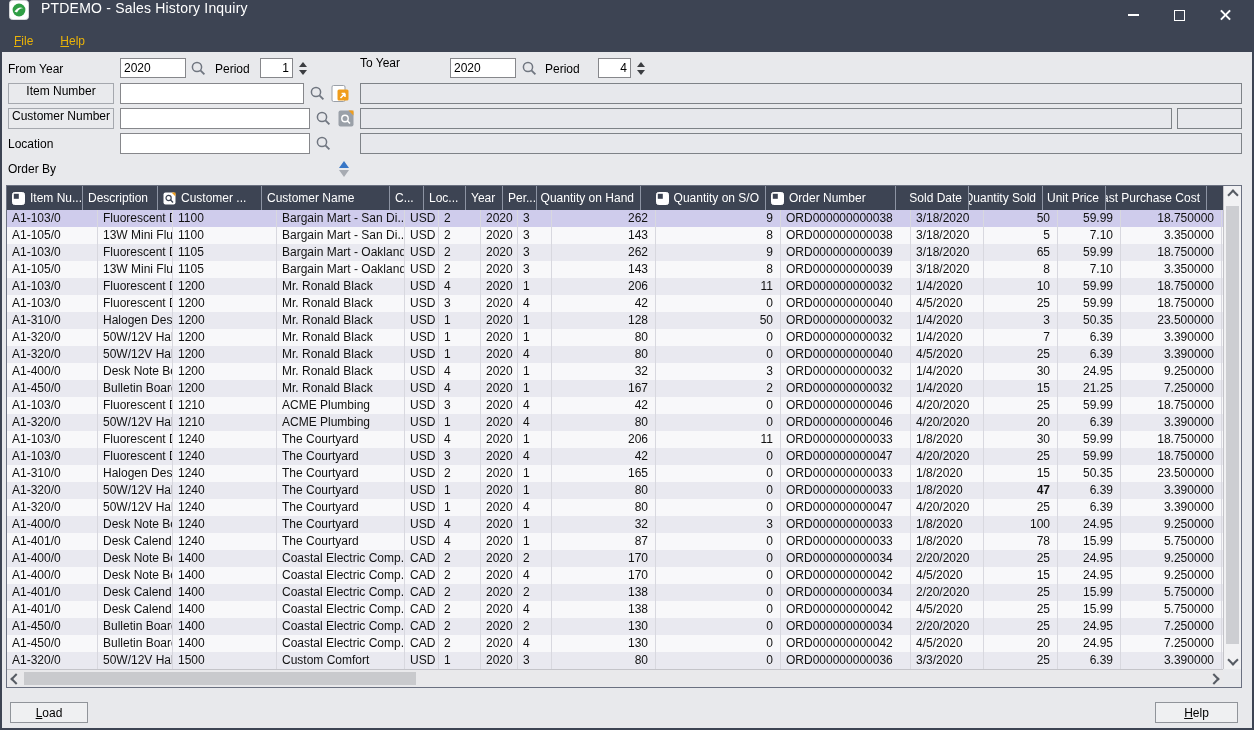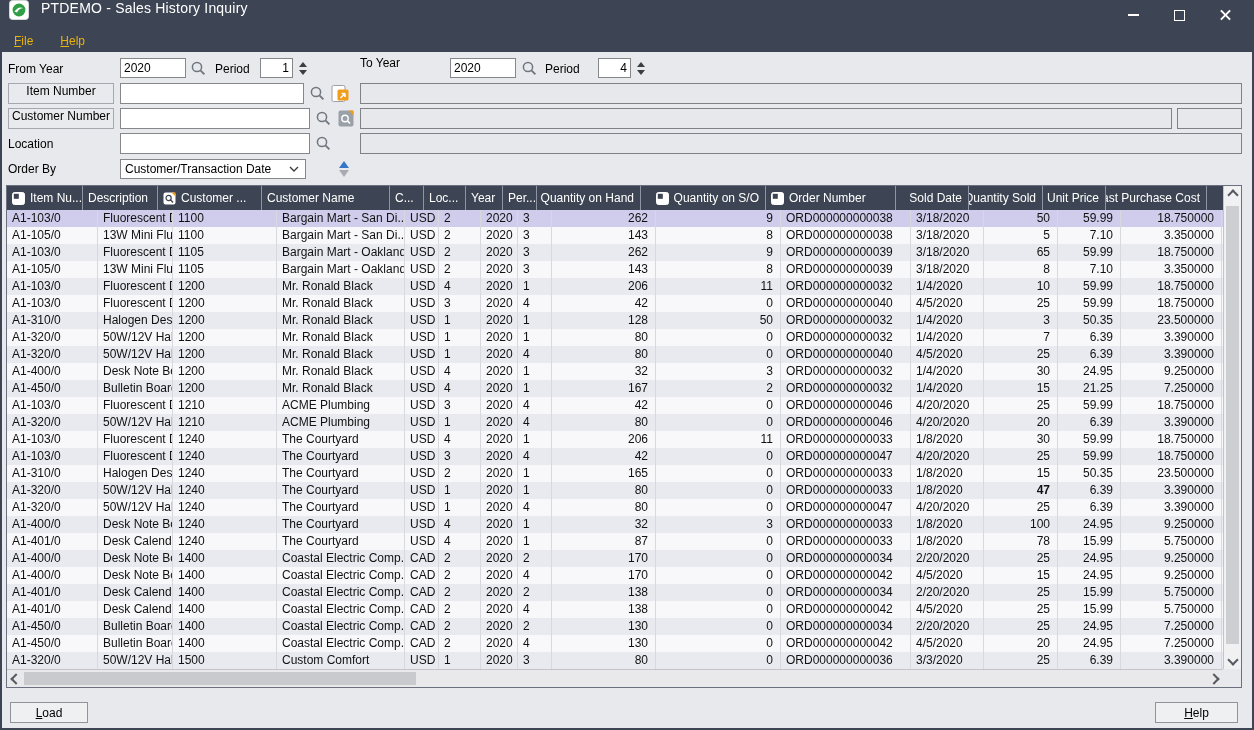--- a/index.html
+++ b/index.html
@@ -173,26 +173,20 @@
 
   <span class="flabel" style="left:8px;top:85px">Location</span>
   <input class="finput" style="left: 120px; top: 81px; width: 190px; height: 21px;" value="">
   <svg class="icon-abs" style="left:315px;top:83px" width="17" height="17" viewBox="0 0 17 17">
     <circle cx="7" cy="7" r="4.6" fill="none" stroke="#707680" stroke-width="1.5"></circle>
     <line x1="10.4" y1="10.4" x2="14.4" y2="14.4" stroke="#707680" stroke-width="1.8"></line>
   </svg>
   <div class="greybox" style="left:360px;top:81px;width:882px"></div>
 
   <span class="flabel" style="left:8px;top:110px">Order By</span>
-  <div class="combo" style="left:120px;top:107px;width:186px">
-    <span>Customer/Transaction Date</span>
-    <svg class="combo-chev" width="10" height="6" viewBox="0 0 10 6">
-      <polyline points="1,1 5,5 9,1" fill="none" stroke="#3b3d41" stroke-width="1.4"></polyline>
-    </svg>
-  </div>
   <div class="sortctl" style="left:338px;top:106px">
     <div class="sort-up"></div>
     <div class="sort-down"></div>
   </div>
 </div>
 
 <div class="table-wrap">
   <div class="grid-header" id="grid-header">
       <div class="hcell" style="width: 76px;">
         <span class="hicon">

